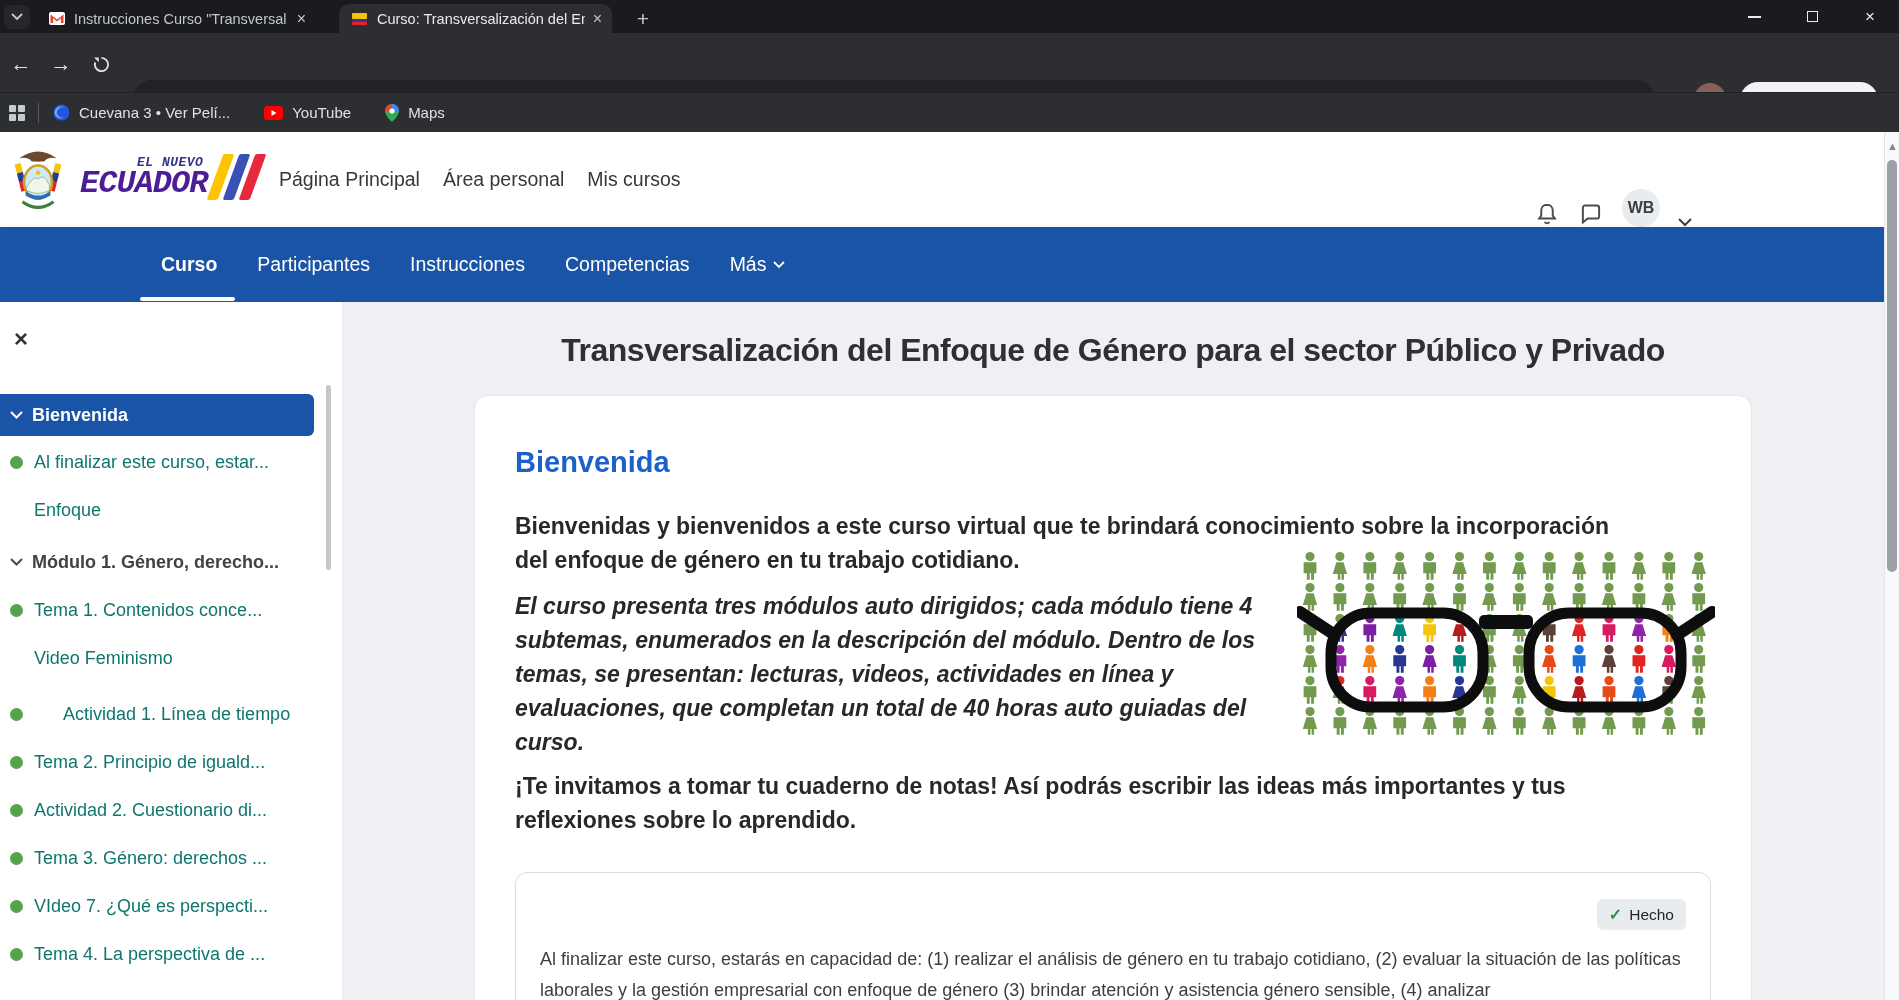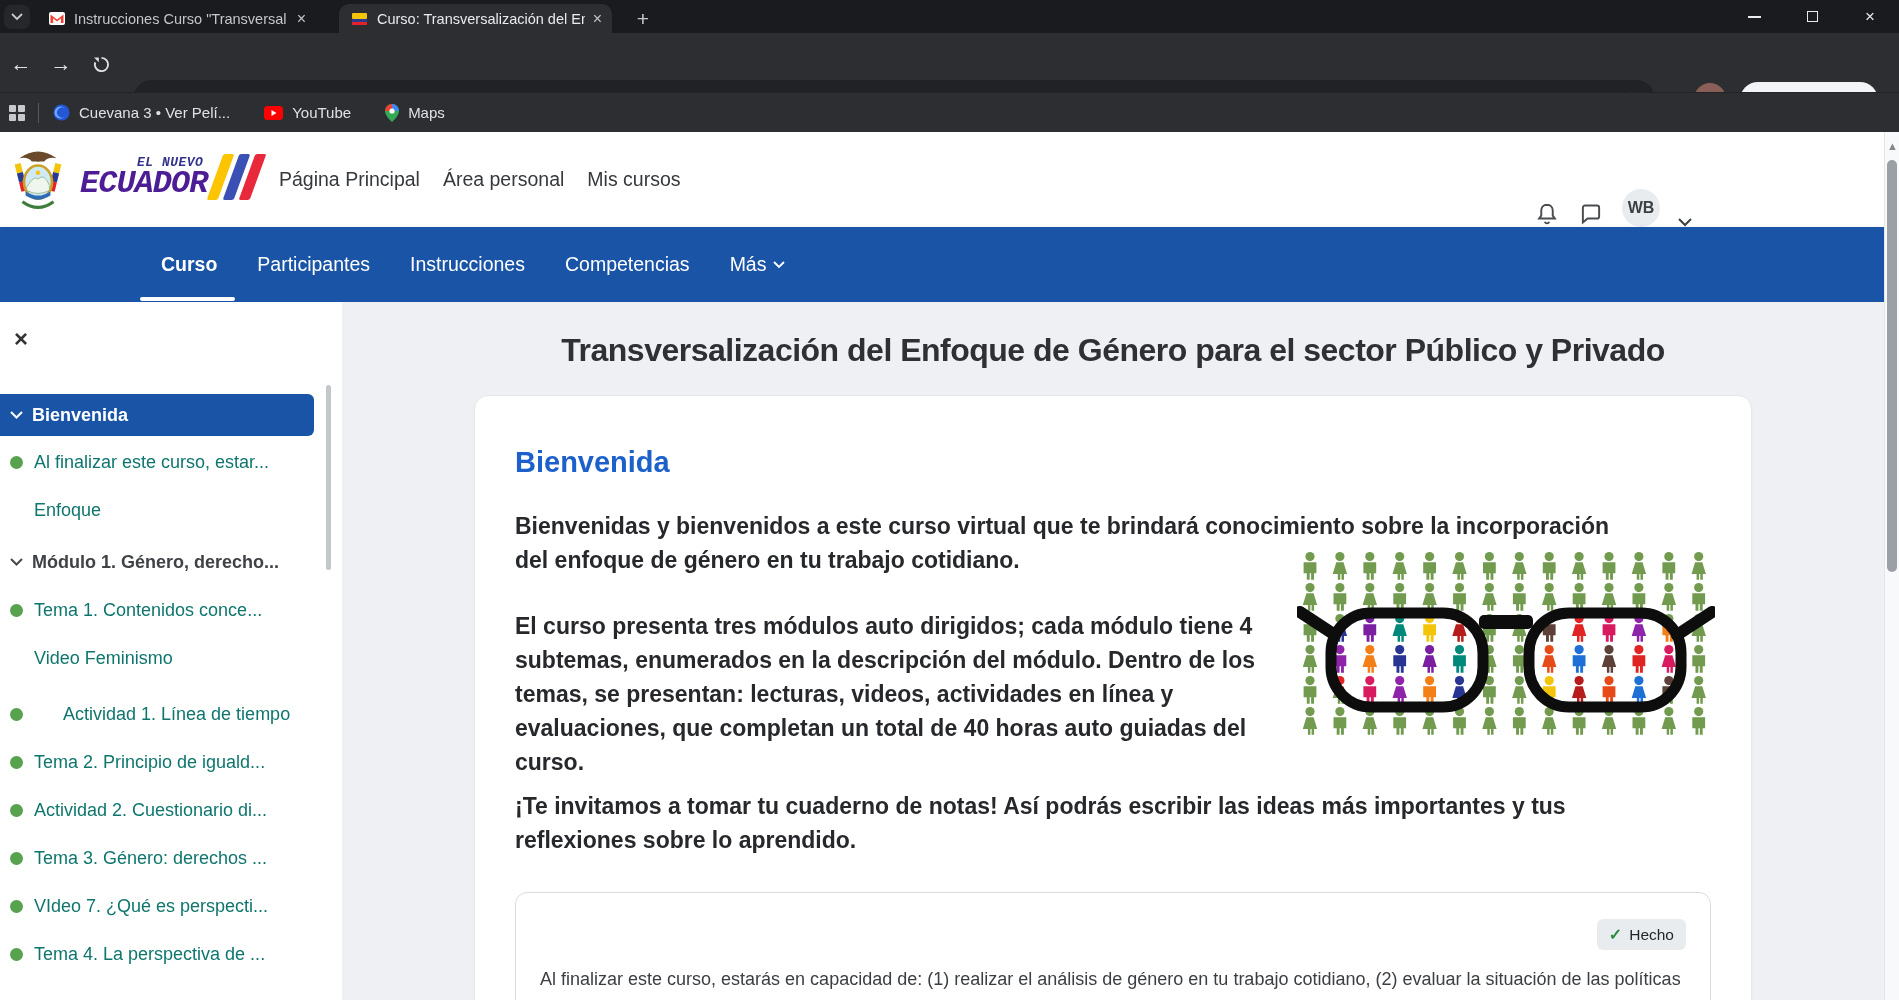--- a/index.html
+++ b/index.html
@@ -91,21 +91,21 @@
 
   
   .main{position:absolute;top:302px;left:342px;width:1542px;height:698px;background:#eef0f3;overflow:hidden;}
   .page-title{margin:30px auto 0;width:1278px;text-align:center;font-size:32px;font-weight:bold;
     color:#2f3033;letter-spacing:-.5px;white-space:nowrap;}
   .card{position:relative;width:1278px;margin:26px auto 0;height:660px;background:#fff;
     border:1px solid #e6e8ea;border-radius:14px;padding:38px 40px;box-shadow:0 1px 2px rgba(0,0,0,.03);}
   .h-sec{margin:12px 0 0;font-size:29px;font-weight:bold;color:#1b60cb;}
   .p{font-size:23px;font-weight:bold;color:#26282b;line-height:34px;}
   .p1{margin-top:30px;max-width:1100px;}
-  .p2{margin-top:32px;max-width:768px;}
+  .p2{margin-top:12px;max-width:768px;font-style:italic;}
   .p3{margin-top:10px;max-width:1160px;}
   .glasses{position:absolute;top:155px;right:36px;width:418px;height:188px;}
   .activity{margin-top:35px;height:160px;border:1px solid #dadde0;border-radius:12px;
     padding:0 24px;background:#fff;display:flex;flex-direction:column;}
   .badge-row{display:flex;justify-content:flex-end;margin-top:26px;}
   .badge{background:#e9ecef;border-radius:6px;height:31px;display:flex;align-items:center;
     padding:0 12px;font-size:15.5px;color:#23272b;}
   .badge .chk{color:#2e8b44;font-weight:bold;margin-right:7px;font-size:16px;}
   .act-text{margin-top:14px;font-size:18px;color:#3b3e42;line-height:31px;max-width:1162px;}
 

